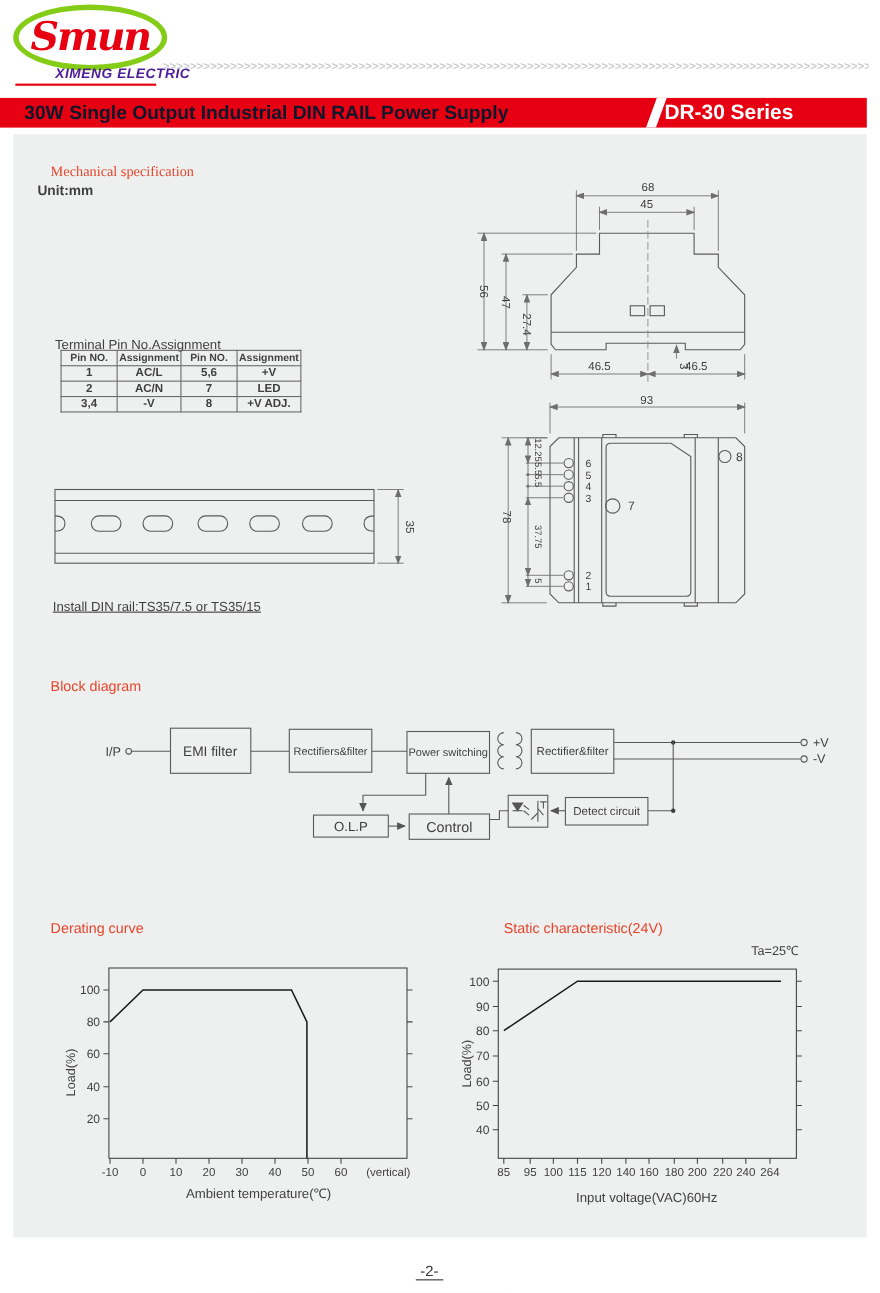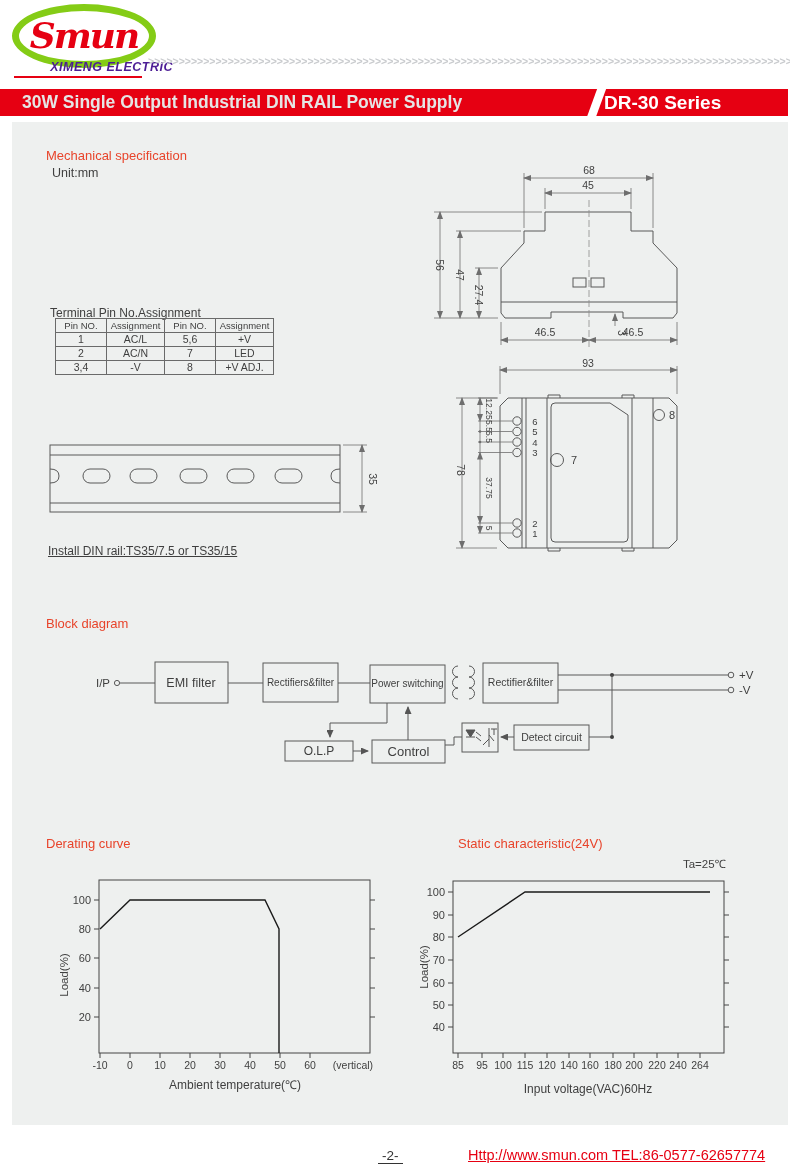--- a/index.html
+++ b/index.html
@@ -1,40 +1,40 @@
 <!DOCTYPE html>
 <html><head>
 <meta charset="utf-8">
 <style>
   html,body{margin:0;padding:0;background:#fff;}
   .page{position:relative;width:800px;height:1175px;background:#ffffff;
         font-family:"Liberation Sans", sans-serif;overflow:hidden;}
   
   .logo-oval{position:absolute;left:12px;top:4px;width:130px;height:50px;
-             border:7px solid #84cc16;border-radius:50%;text-align:center;}
+             border:5px solid #84cc16;border-radius:50%;text-align:center;}
   .logo-text{font-family:"DejaVu Serif", serif;font-style:italic;font-weight:bold;
              font-size:36px;color:#e60012;line-height:48px;letter-spacing:-2px;}
   .logo-sub{position:absolute;left:12px;top:60px;width:134px;text-align:right;
             font-style:italic;font-weight:bold;font-size:12.5px;color:#4c1d95;letter-spacing:.5px;margin-left:27px;}
   .logo-rule{position:absolute;left:14px;top:76px;width:128px;height:2px;background:#e60012;}
   .company{position:absolute;top:39px;right:30px;color:#e60012;font-size:13.5px;}
   .chevrons{position:absolute;left:148px;top:55px;width:642px;height:15px;overflow:hidden;
             color:#c9cbce;font-size:10.5px;font-weight:bold;white-space:nowrap;}
   .banner{position:absolute;left:0;top:89px;width:788px;height:27px;background:#e60012;overflow:hidden;}
-  .banner-title{position:absolute;left:22px;top:0;line-height:27px;color:#e5e5e5;font-size:17.5px;font-weight:bold;}
+  .banner-title{position:absolute;left:22px;top:0;line-height:27px;color:#0f172a;font-size:17.5px;font-weight:bold;}
   .banner-slash{position:absolute;left:592px;top:-3px;width:9px;height:34px;background:#fff;transform:skewX(-20deg);}
   .banner-series{position:absolute;left:604px;top:0;width:184px;text-align:left;line-height:27px;
                  color:#fff;font-size:19px;font-weight:bold;}
   
   .panel{position:absolute;left:12px;top:122px;width:776px;height:1003px;background:#eef0ef;}
   .sec-title{position:absolute;color:#e8442b;font-size:13px;}
   .plain{position:absolute;color:#3f3f3f;font-size:12.5px;}
   
   .pin-table{position:absolute;left:55px;top:318px;border-collapse:collapse;}
-  .pin-table td,.pin-table th{border:1px solid #6a6a6a;color:#3f3f3f;font-weight:normal;
+  .pin-table td,.pin-table th{border:1px solid #6a6a6a;color:#3f3f3f;font-weight:bold;
       text-align:center;padding:0;height:13px;line-height:13px;}
   .pin-table th{font-size:9.5px;}
   .pin-table td{font-size:10.5px;}
   .c-pin{width:50px;} .c-asg{width:57px;}
   
   svg{position:absolute;overflow:visible;}
   svg text{font-family:"Liberation Sans", sans-serif;fill:#3f3f3f;}
   .ln{stroke:#595959;stroke-width:1;fill:none;}
   .dim{stroke:#6e6e6e;stroke-width:.8;fill:none;}
   .dash{stroke:#8a8a8a;stroke-width:.8;fill:none;stroke-dasharray:7 3;}
@@ -61,22 +61,22 @@
   <div class="chevrons">&gt;&gt;&gt;&gt;&gt;&gt;&gt;&gt;&gt;&gt;&gt;&gt;&gt;&gt;&gt;&gt;&gt;&gt;&gt;&gt;&gt;&gt;&gt;&gt;&gt;&gt;&gt;&gt;&gt;&gt;&gt;&gt;&gt;&gt;&gt;&gt;&gt;&gt;&gt;&gt;&gt;&gt;&gt;&gt;&gt;&gt;&gt;&gt;&gt;&gt;&gt;&gt;&gt;&gt;&gt;&gt;&gt;&gt;&gt;&gt;&gt;&gt;&gt;&gt;&gt;&gt;&gt;&gt;&gt;&gt;&gt;&gt;&gt;&gt;&gt;&gt;&gt;&gt;&gt;&gt;&gt;&gt;&gt;&gt;&gt;&gt;&gt;&gt;&gt;&gt;&gt;&gt;&gt;&gt;&gt;&gt;&gt;&gt;&gt;&gt;&gt;&gt;&gt;&gt;&gt;&gt;&gt;&gt;&gt;&gt;&gt;&gt;&gt;&gt;&gt;&gt;&gt;&gt;&gt;&gt;&gt;&gt;&gt;&gt;&gt;&gt;&gt;&gt;&gt;&gt;&gt;&gt;&gt;&gt;&gt;&gt;&gt;&gt;&gt;&gt;&gt;&gt;&gt;&gt;&gt;&gt;&gt;&gt;&gt;&gt;&gt;&gt;&gt;&gt;&gt;&gt;</div>
 
   <div class="banner">
     <span class="banner-title">30W Single Output Industrial DIN RAIL Power Supply</span>
     <span class="banner-slash"></span>
     <span class="banner-series">DR-30 Series</span>
   </div>
 
   <div class="panel"></div>
 
-  <div class="sec-title" style="left:46px;top:148px;">Mechanical specification</div>
-  <div class="plain" style="left:52px;top:166px;">Unit:mm</div>
+  <div class="sec-title" style="left:46px;top:148px;font-family:Liberation Serif, serif;">Mechanical specification</div>
+  <div class="plain" style="left:34px;top:166px;font-weight:bold;">Unit:mm</div>
 
   <svg style="left:420px;top:155px;" width="370" height="200" viewBox="0 0 370 200">
     <defs>
       <marker id="arr-sv" orient="auto-start-reverse" markerUnits="userSpaceOnUse" markerWidth="8" markerHeight="6" refX="7" refY="3">
         <path d="M0,0 L8,3 L0,6 Z" fill="#6e6e6e"></path>
       </marker>
     </defs>
     <path class="ln" d="M125,57 L211,57 L211,76 L233,76 L233,88 L257,113 L257,158 L253,163 L203,163 L203,157 L131,157 L131,163 L85,163 L81,158 L81,113 L104,88 L104,76 L125,76 Z"></path>
     <path class="ln" d="M81,147 H257"></path>
     <rect class="ln" x="153" y="123" width="13" height="9"></rect>
@@ -314,15 +314,14 @@
     <text x="216" y="221" text-anchor="middle" font-size="10.5">200</text>
     <text x="239" y="221" text-anchor="middle" font-size="10.5">220</text>
     <text x="260" y="221" text-anchor="middle" font-size="10.5">240</text>
     <text x="282" y="221" text-anchor="middle" font-size="10.5">264</text>
     <text x="10" y="119" text-anchor="middle" font-size="11.5" transform="rotate(-90 10 119)">Load(%)</text>
     <text x="170" y="245" text-anchor="middle" font-size="12">Input voltage(VAC)60Hz</text>
     <polyline class="curve" points="40,89 107,44 292,44"></polyline>
   </svg>
 
   <span class="footer-page">-2-</span>
-  <a class="footer-link" href="#">Http://www.smun.com   TEL:86-0577-62657774</a>
 
 </div>
 
 </body></html>

